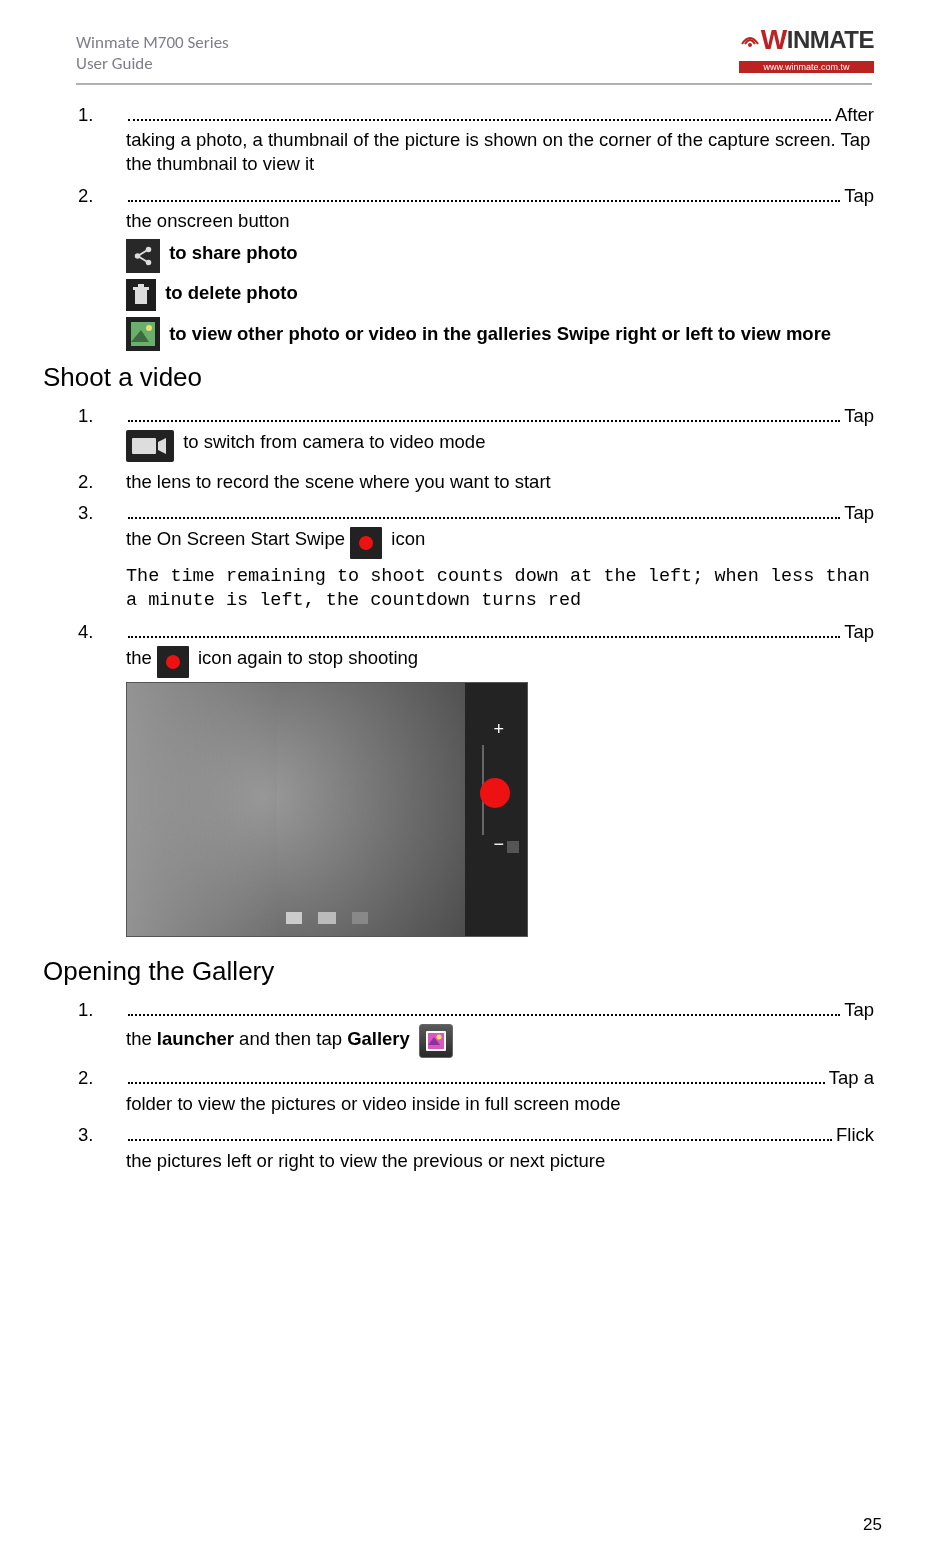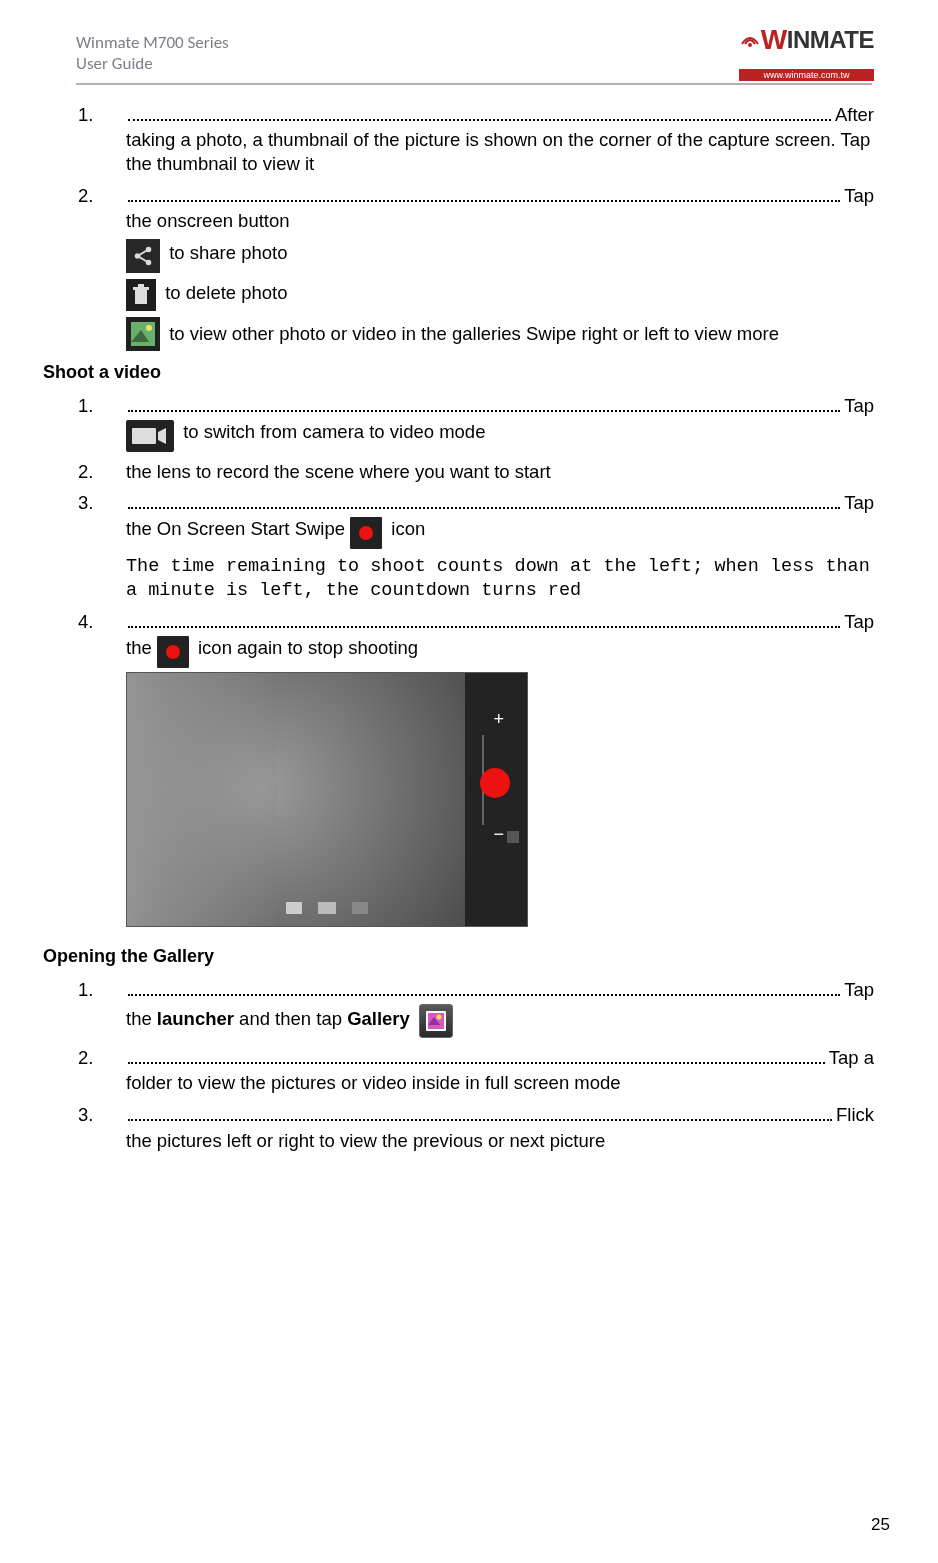--- a/index.html
+++ b/index.html
@@ -2,56 +2,56 @@
 <html><head>
 <meta charset="utf-8">
 <style>
   * { box-sizing: border-box; margin: 0; padding: 0; }
   html, body { width: 938px; height: 1563px; background: #fff; font-family: Arial, Helvetica, sans-serif; color: #000; }
   .page { width: 938px; height: 1563px; position: relative; padding: 16px; }
   .header { position: relative; padding: 16px 50px 4px 60px; }
   .header-left { color: #7e7e88; font-family: Calibri, Arial, sans-serif; font-size: 17px; line-height: 1.25; }
   .header-logo { position: absolute; right: 48px; top: 8px; text-align: center; }
   .header-logo .brand { font-size: 24px; font-weight: bold; color: #333; letter-spacing: -0.5px; display: flex; align-items: center; font-family: Arial, sans-serif; }
-  .header-logo .url { display: block; background: #bb2222; color: #fff; font-size: 9px; padding: 1px 3px; text-align: center; margin-top:13px; }
+  .header-logo .url { display: block; background: #bb2222; color: #fff; font-size: 9px; padding: 1px 3px; text-align: center; margin-top:5px; }
   .rule { height: 2px; background: linear-gradient(#ccc, #999); margin: 4px 50px 0 60px; border-top:1px solid #d6a0a0; }
   .content { padding: 18px 48px 0 62px; font-size: 18.5px; line-height: 1.28; }
   .ol { padding-left: 0; }
   .ol .item { position: relative; margin-bottom: 8px; padding-left: 48px; }
   .ol .num { position: absolute; left: 0; top: 0; }
   .dots-row { display: flex; align-items: baseline; width: 100%; }
   .dots { flex: 1 1 auto; border-bottom: 2px dotted #000; margin: 0 2px 4px 2px; position: relative; height: 0.9em; }
   .dots-trail { flex-shrink: 0; padding-left:2px; }
   .inner { margin-top: 2px; }
-  h3.section { font-size: 18px; font-weight: bold; margin: 10px 0 10px -35px; }
+  h3.section { font-size: 26px; font-weight: normal; margin: 10px 0 10px -35px; }
   .icon-box { display: inline-block; vertical-align: middle; margin-right: 4px; }
   .icon-share { width: 34px; height: 34px; background:#282828; position:relative; display:inline-flex; align-items:center; justify-content:center; }
   .icon-delete { width: 30px; height: 32px; background:#1e1e1e; position:relative; display:inline-flex; align-items:center; justify-content:center; }
   .icon-gallery { width: 34px; height: 34px; background:#212121; display:inline-flex; align-items:center; justify-content:center; }
   .icon-video { width: 48px; height: 32px; background:#222; display:inline-flex; align-items:center; justify-content:center; border-radius:2px; }
   .icon-record { width: 32px; height: 32px; background:#222; display:inline-flex; align-items:center; justify-content:center; border-radius:1px; }
   .line-with-icon { margin-top: 6px; margin-bottom: 6px; }
-  .line-with-icon span.txt { vertical-align: middle; }
+  .line-with-icon span.txt { vertical-align: middle; font-weight: bold; }
   .gallery-app-icon { width:34px; height:34px; display:inline-flex; align-items:center; justify-content:center; vertical-align:middle; background: linear-gradient(#5a5a5a,#2a2a2a); border-radius:3px; border:1px solid #666; }
   .screenshot { width: 402px; height: 255px; background:#888; position:relative; margin-top:4px; margin-bottom:10px; border:1px solid #555; overflow:hidden; }
   .screenshot .vp-left { position:absolute; left:0; top:0; bottom:0; width:340px; background: radial-gradient(circle at 40% 45%, #9a9a9a 0%, #6f6f6f 55%, #4c4c4c 100%); }
   .screenshot .vp-right { position:absolute; right:0; top:0; bottom:0; width:62px; background:#232323; }
   .screenshot .rec-btn { position:absolute; right:17px; top:95px; width:30px; height:30px; border-radius:50%; background:#e11; }
   .screenshot .plus { position:absolute; right:23px; top:35px; color:#fff; font-size:18px; }
   .screenshot .minus { position:absolute; right:23px; top:150px; color:#fff; font-size:18px; }
   .screenshot .slider { position:absolute; left:355px; top:62px; width:2px; height:90px; background:#666; }
   .screenshot .tiny-sq { position:absolute; right:8px; top:158px; width:12px; height:12px; background:#555; }
   .screenshot .btm-row { position:absolute; left:0; right:0; bottom:8px; height:20px; display:flex; justify-content:center; gap:16px; align-items:center; }
   .screenshot .btm-ic { width:16px; height:12px; background:#999; }
   .screenshot .btm-ic.s1 { background:#ccc; }
   .screenshot .btm-ic.s2 { background:#bbb; width:18px; }
   .screenshot .btm-ic.s3 { background:#888; }
   .screenshot .blur-block { position:absolute; left:0; top:0; width:150px; height:100%; background:
     linear-gradient(to right, rgba(160,160,160,0.8), rgba(120,120,120,0.1)); }
-  .page-number { position:absolute; right:48px; bottom:28px; font-size:17px; }
+  .page-number { position:absolute; right:56px; bottom:28px; font-size:17px; }
   .inline-icon { vertical-align: -9px; }
 </style>
 </head>
 <body>
 <div class="page">
 
 <div class="header">
   <div class="header-left">
     <div>Winmate M700 Series</div>
     <div>User Guide</div>

